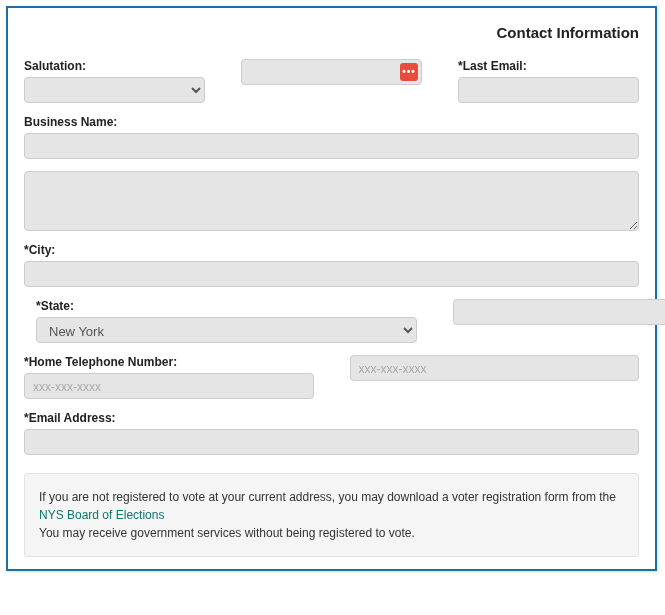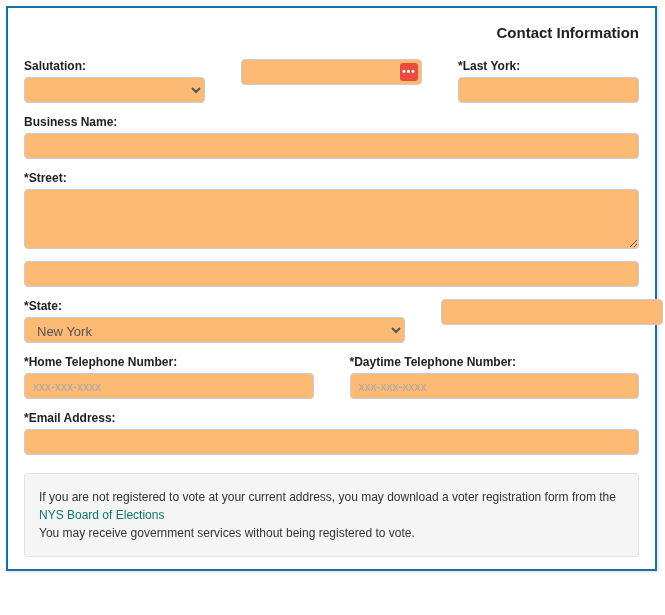--- a/index.html
+++ b/index.html
@@ -21,39 +21,39 @@
       display: flex;
       gap: 36px;
       margin-bottom: 12px;
     }
     .form-group {
       display: flex;
       flex-direction: column;
     }
     .fg-third { flex: 1 1 0; min-width: 0; }
     .fg-full { width: 100%; }
-    .fg-state { flex: 0 0 62%; }
+    .fg-state { flex: 0 0 62%; margin-left: 12px; }
     .fg-zip { flex: 0 0 36%; }
     .fg-half { flex: 1 1 0; min-width: 0; justify-content: space-between; }
     label {
       font-size: 12px;
       font-weight: bold;
       color: #222;
       margin-bottom: 4px;
     }
     .input-wrap { position: relative; }
     .text-input, .select-input, .textarea-input {
       width: 100%;
       border: 1px solid #ccc;
       border-radius: 4px;
       padding: 5px 8px;
       font-size: 13px;
       font-family: inherit;
       color: #555;
-      background: #fdba74;
+      background: #e5e5e5;
       height: 26px;
     }
     .textarea-input { height: 60px; resize: both; padding-top: 5px; }
     .select-input { appearance: auto; }
     .placeholder-text::placeholder { color: #aaa; font-size: 12px; }
     .badge-icon {
       position: absolute;
       right: 4px; top: 50%; transform: translateY(-50%);
       width: 18px; height: 18px;
       background: #e74c3c;
@@ -90,41 +90,41 @@
     </div>
     <div class="form-group fg-third">
       <div class="input-wrap">
         <input type="text" class="text-input" value="" style="">
         <div class="badge-icon">
             <span>•••</span>
           </div>
       </div>
     </div>
     <div class="form-group fg-third">
-      <label>*Last York:</label>
+      <label>*Last Email:</label>
       <input type="text" class="text-input" value="" style="">
     </div>
   </div>
 
   <div class="form-row">
     <div class="form-group fg-full">
       <label>Business Name:</label>
       <input type="text" class="text-input" value="" style="">
     </div>
   </div>
 
   <div class="form-row">
     <div class="form-group fg-full">
-      <label>*Street:</label>
       <textarea class="textarea-input" style=""></textarea>
     </div>
   </div>
 
   <div class="form-row">
     <div class="form-group fg-full">
+      <label>*City:</label>
       <input type="text" class="text-input" value="" style="">
     </div>
   </div>
 
   <div class="form-row">
     <div class="form-group fg-state">
       <label>*State:</label>
       <select class="select-input">
         <option>New York</option>
       </select>
@@ -133,21 +133,20 @@
       <input type="text" class="text-input" value="" style="">
     </div>
   </div>
 
   <div class="form-row">
     <div class="form-group fg-half">
       <label>*Home Telephone Number:</label>
       <input type="text" class="text-input placeholder-text" placeholder="xxx-xxx-xxxx" style="">
     </div>
     <div class="form-group fg-half">
-      <label>*Daytime Telephone Number:</label>
       <input type="text" class="text-input placeholder-text" placeholder="xxx-xxx-xxxx" style="">
     </div>
   </div>
 
   <div class="form-row">
     <div class="form-group fg-full">
       <label>*Email Address:</label>
       <input type="text" class="text-input" value="" style="">
     </div>
   </div>

